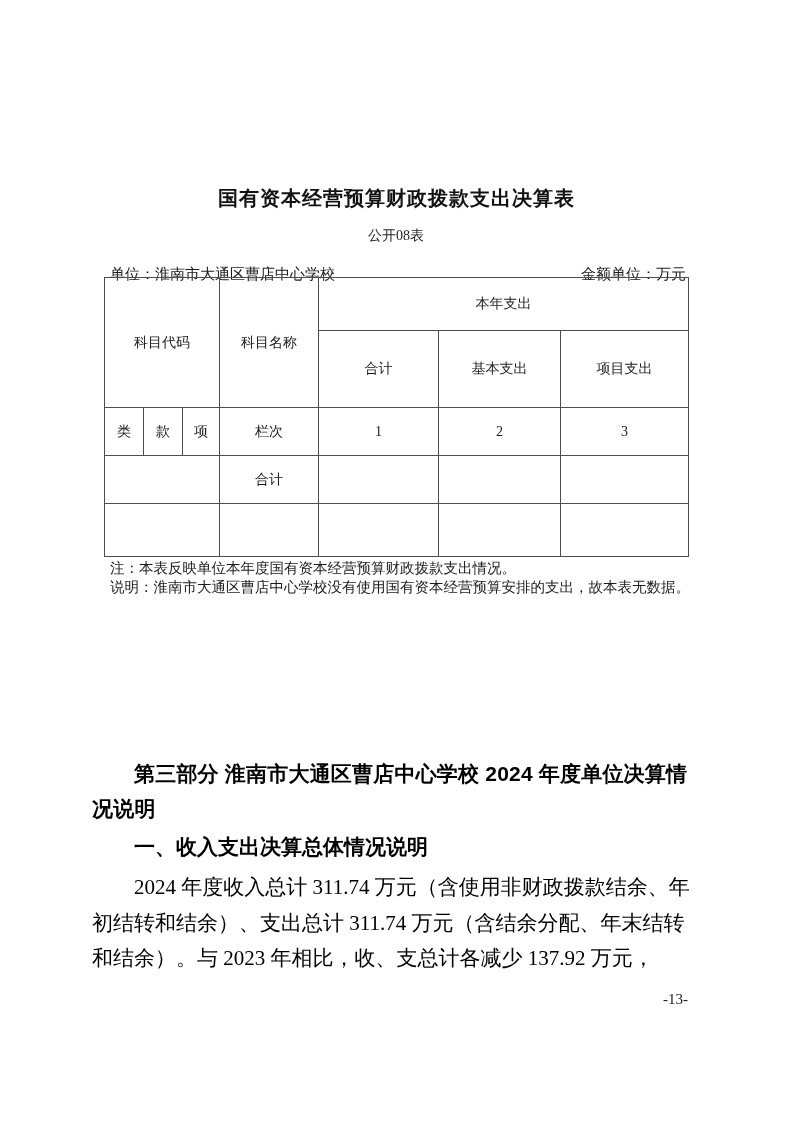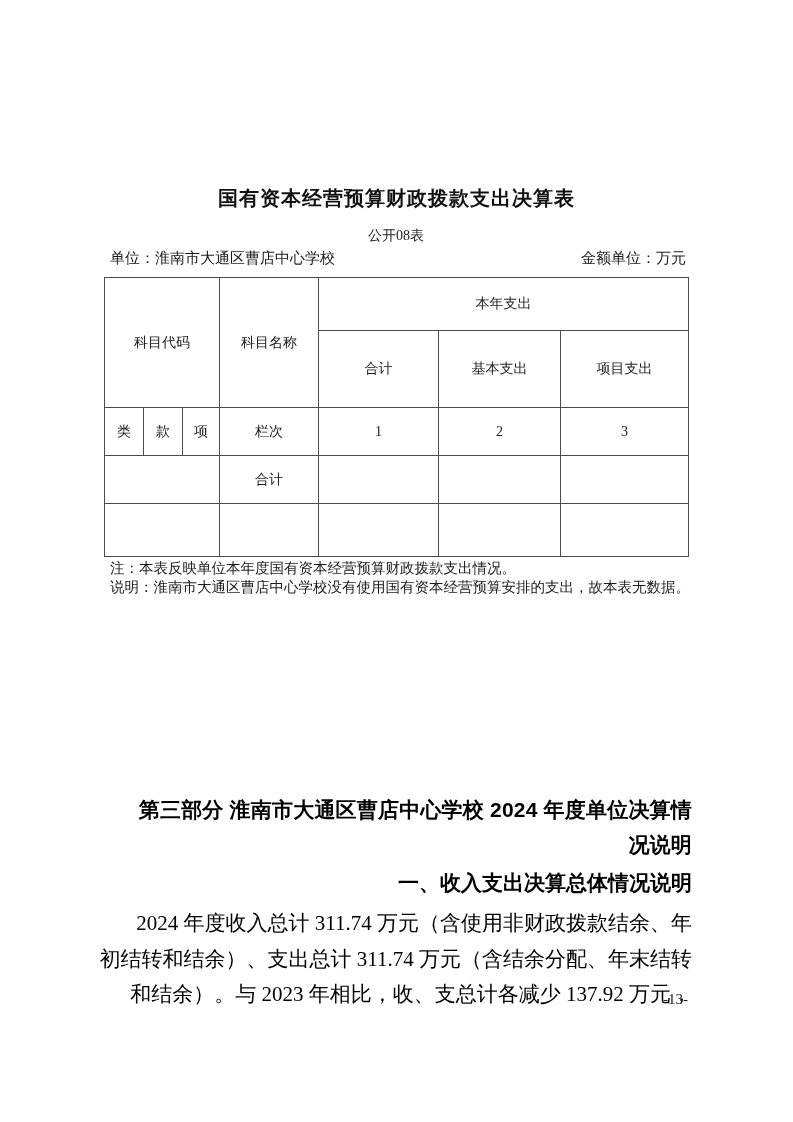--- a/index.html
+++ b/index.html
@@ -18,21 +18,21 @@
     text-align:center;
     font-family:"Liberation Sans","DejaVu Sans",sans-serif;
     font-weight:bold; font-size:20px; letter-spacing:1px;
     color:#111;
   }
   .table-code-line {
     position:absolute; top:227px; left:104px; width:584px;
     text-align:center; font-size:14px; color:#222;
   }
   .meta-row {
-    position:absolute; top:249px; left:104px; width:584px;
+    position:absolute; top:265px; left:104px; width:584px;
     display:flex; justify-content:space-between;
     font-size:15px; color:#1a1a1a;
     padding-left:6px; padding-right:2px;
   }
   table.budget-table {
     position:absolute; top:277px; left:104px; width:584px;
     border-collapse:collapse; table-layout:fixed;
     font-size:14px; color:#1a1a1a;
   }
   table.budget-table td {
@@ -43,23 +43,22 @@
   tr.hrow1 td { height:53px;text-align:center; }
   tr.hrow2 td { height:77px; }
   tr.hrow3 td { height:48px; }
   tr.drow1 td { height:48px; }
   tr.drow2 td { height:53px; }
   .notes {
     position:absolute; top:559px; left:110px; width:600px;
     font-size:14.5px; line-height:19px; color:#1a1a1a;
   }
   .section3 {
-    position:absolute; top:792px; left:92px; width:600px;
+    position:absolute; top:756px; left:92px; width:600px;
     color:#000;
-    text-align:right;
   }
   .part-heading {
     font-family:"Liberation Sans","DejaVu Sans",sans-serif;
     font-weight:bold; font-size:21px; line-height:35px;
     text-indent:2em; letter-spacing:0.2px;
   }
   .sub-heading {
     font-family:"Liberation Sans","DejaVu Sans",sans-serif;
     font-weight:bold; font-size:21px; line-height:35px;
     text-indent:2em; margin-top:3px;

